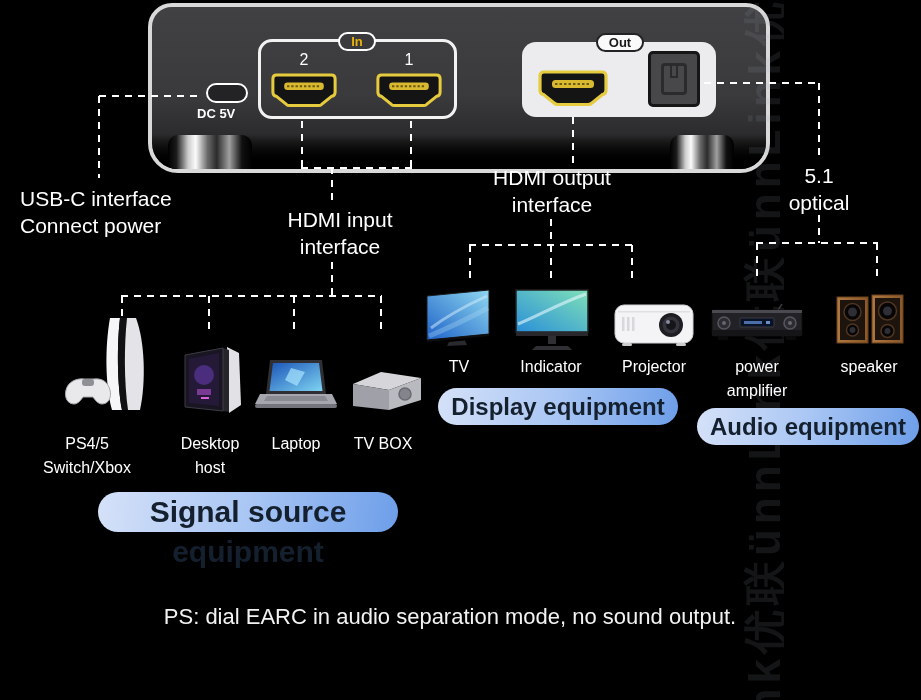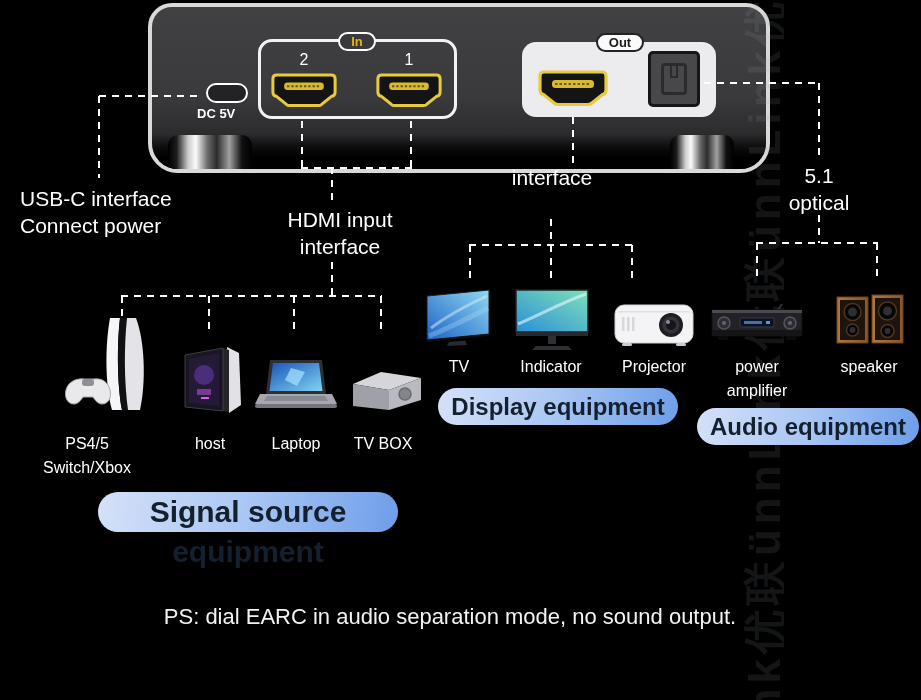--- a/index.html
+++ b/index.html
@@ -139,20 +139,21 @@
 
   <div class="co" style="left:20px; top:185px;">
     <div>USB-C interface</div>
     <div>Connect power</div>
   </div>
   <div class="co center" style="left:250px; top:206px; width:180px;">
     <div>HDMI input</div>
     <div>interface</div>
   </div>
   <div class="co center" style="left:462px; top:164px; width:180px;">
+    <div>HDMI output</div>
     <div>interface</div>
   </div>
   <div class="co center" style="left:759px; top:162px; width:120px;">
     <div>5.1</div>
     <div>optical</div>
   </div>
 
   <svg class="img" style="left:58px; top:312px;" width="95" height="102" viewBox="0 0 95 102">
     <path d="M52 6 C47 34 47 72 54 98 L64 98 C59 72 59 32 62 6 Z" fill="#f6f6f8"></path>
     <path d="M62 6 C59 32 59 72 64 98 L70 98 C66 70 66 34 69 6 Z" fill="#111114"></path>
@@ -264,20 +265,21 @@
     <circle cx="52.5" cy="22" r="4.5" fill="#2e2e34"></circle>
     <circle cx="52.5" cy="42" r="6.5" fill="#060606" stroke="#503520" stroke-width="1.5"></circle>
     <circle cx="52.5" cy="42" r="3" fill="#2e2e34"></circle>
   </svg>
 
   <div class="item-label" style="left:7px; top:432px; width:160px;">
     <div>PS4/5</div>
     <div>Switch/Xbox</div>
   </div>
   <div class="item-label" style="left:150px; top:432px; width:120px;">
+    <div>Desktop</div>
     <div>host</div>
   </div>
   <div class="item-label" style="left:246px; top:432px; width:100px;">
     <div>Laptop</div>
   </div>
   <div class="item-label" style="left:333px; top:432px; width:100px;">
     <div>TV BOX</div>
   </div>
   <div class="item-label" style="left:419px; top:355px; width:80px;">
     <div>TV</div>

